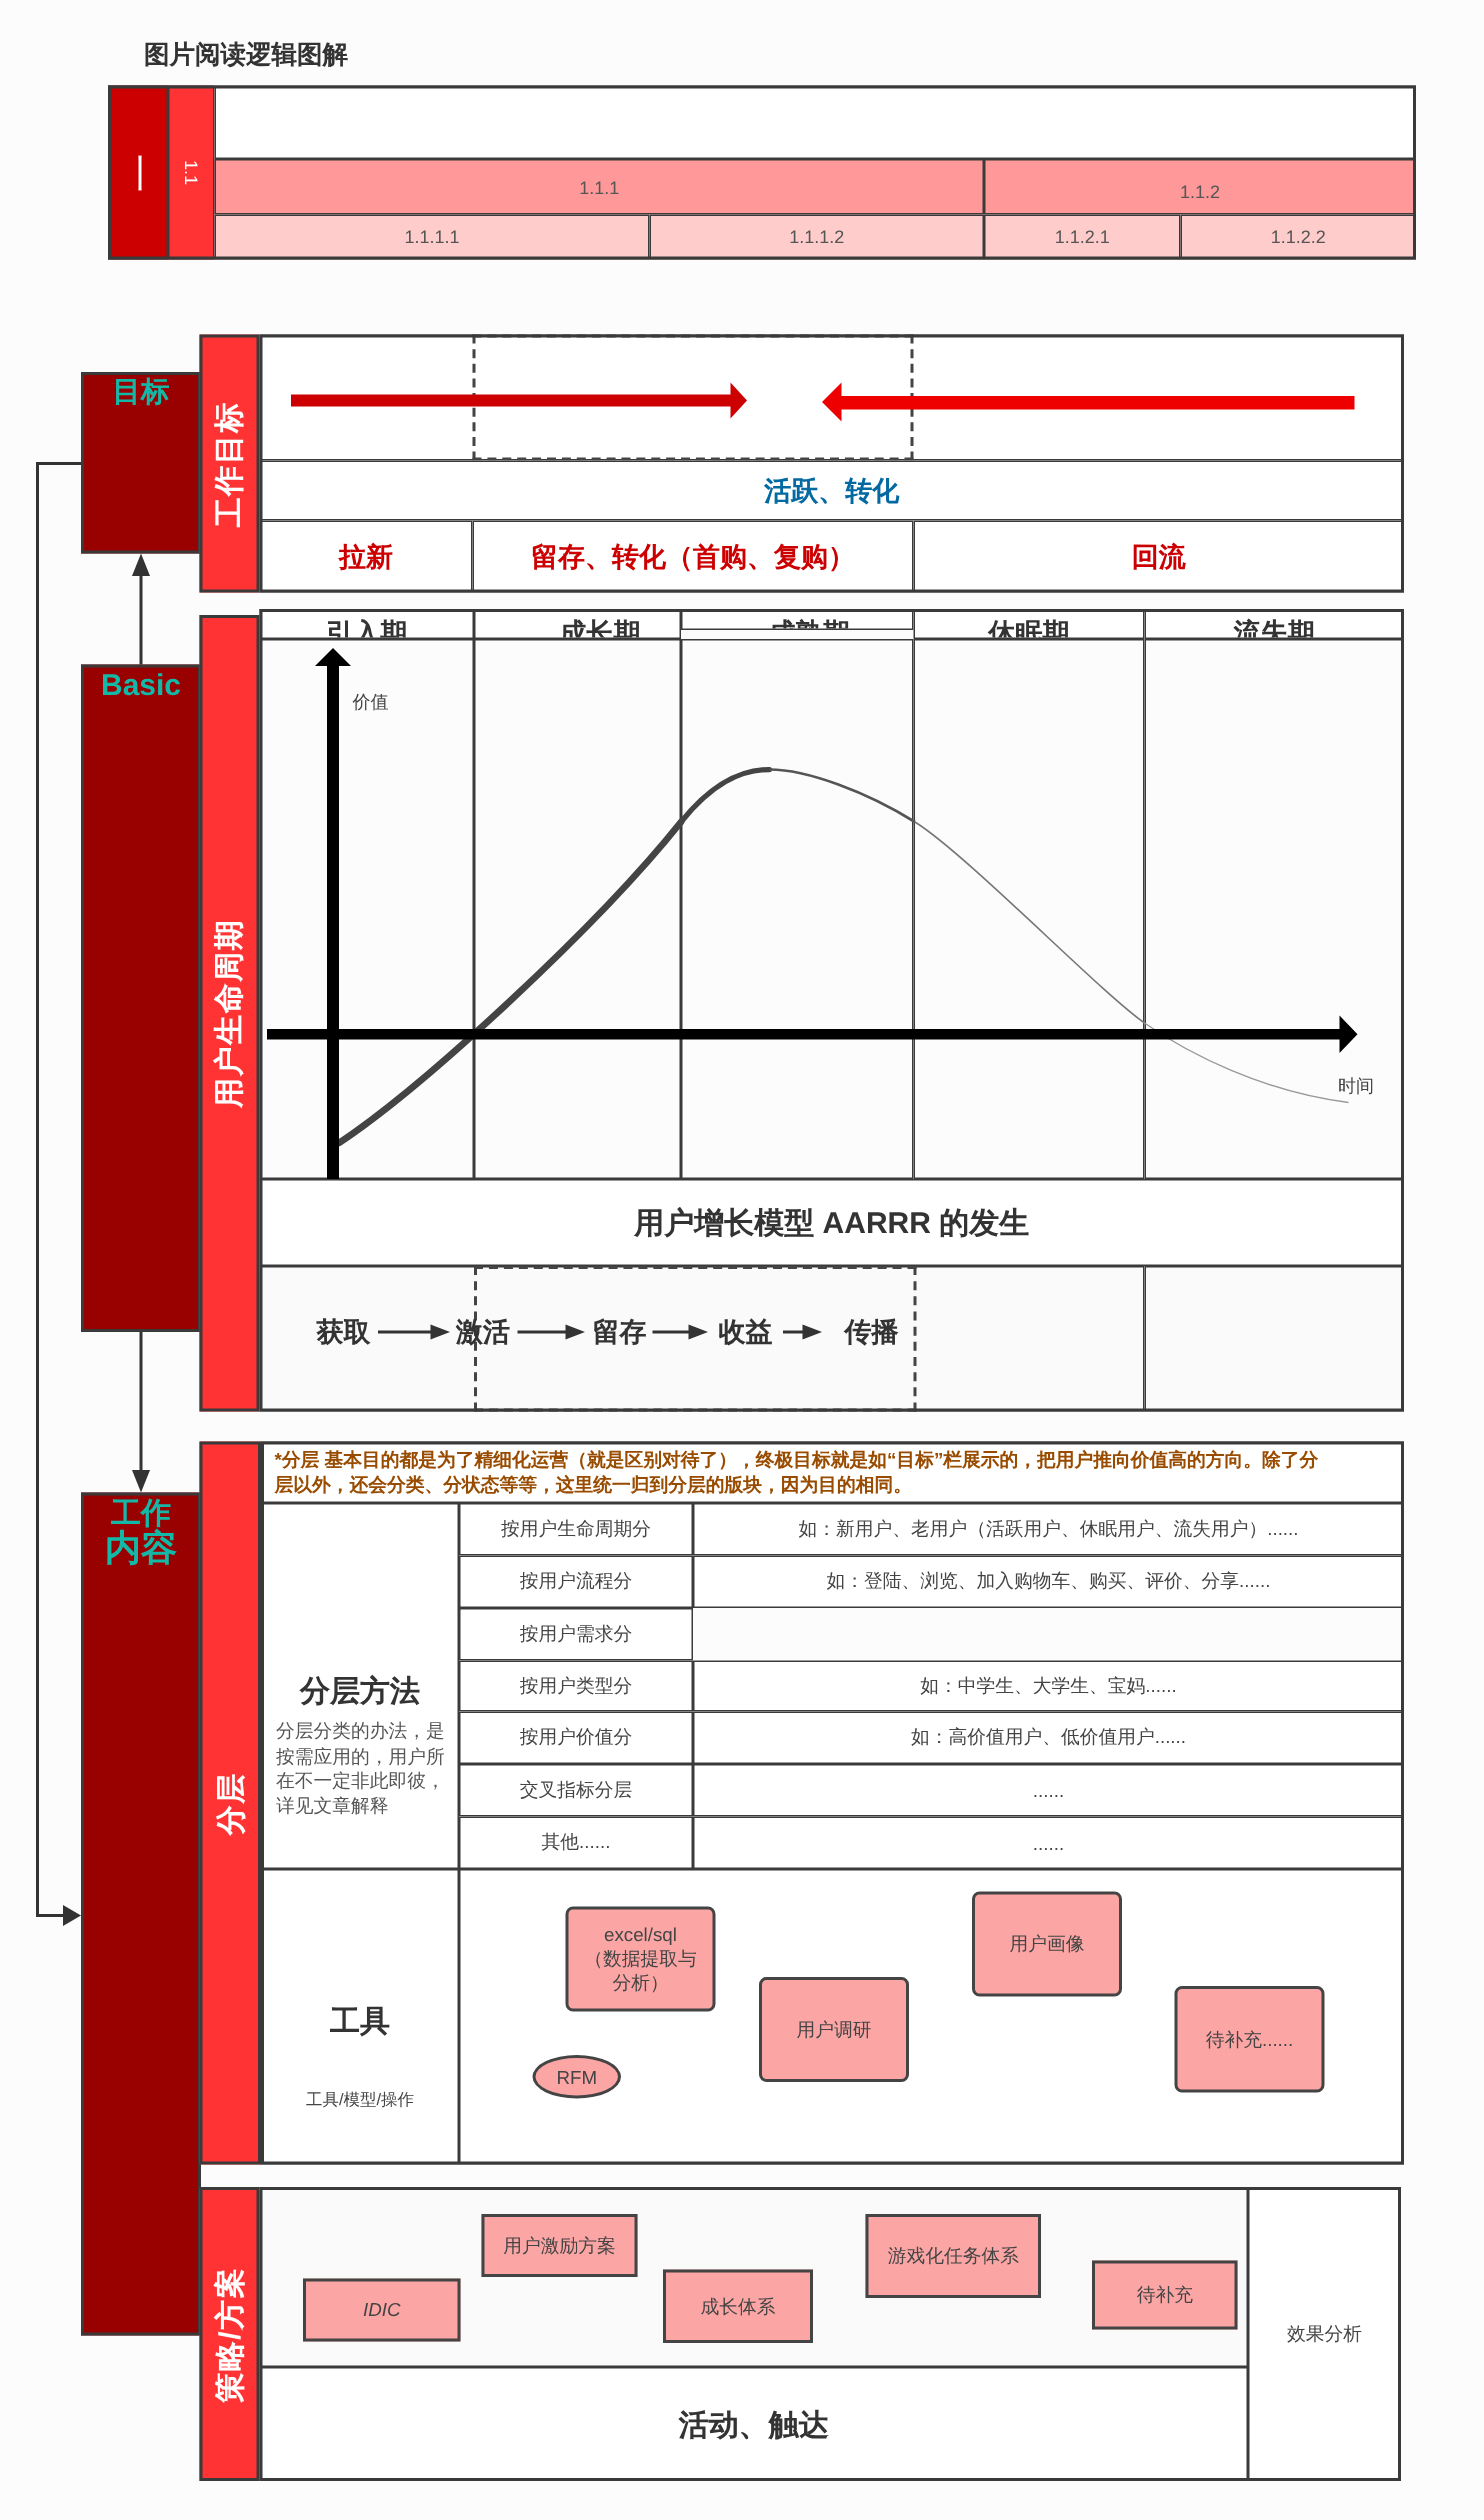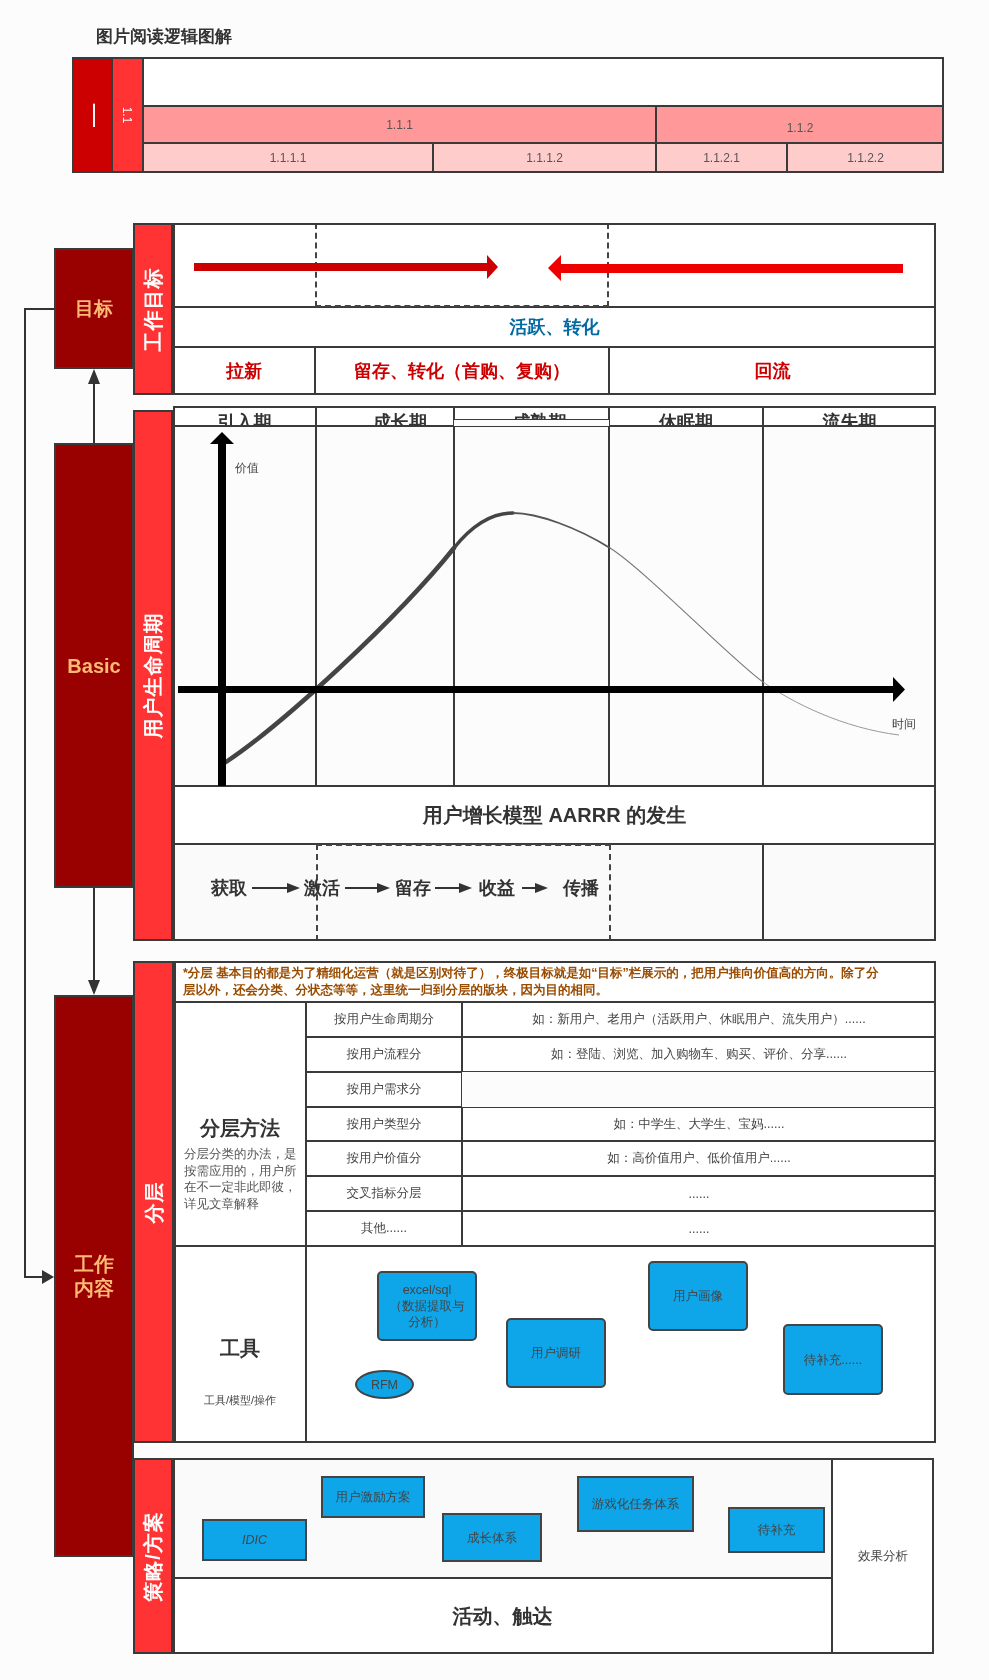--- a/index.html
+++ b/index.html
@@ -9,33 +9,33 @@
     font-family: "Liberation Sans", "DejaVu Sans", sans-serif;
   }
   .a { position: absolute; }
   .cell {
     position: absolute; border: 1px solid #3a3a3a; background: #fff;
     display: flex; align-items: center; justify-content: center; text-align: center;
     overflow: hidden;
   }
   .frame { position: absolute; left: 0; top: 0; right: 0; bottom: 0; border: 2px solid #3a3a3a; pointer-events: none; }
   .side-box {
-    position: absolute; background: #990000; border: 2px solid #3a3a3a; color: #fdba74;
+    position: absolute; background: #990000; border: 2px solid #3a3a3a; color: #14b8a6;
     font-weight: bold; font-size: 19px; line-height: 24px;
-    display: flex; flex-direction: column; align-items: center; justify-content: center; text-align: center;
+    display: flex; flex-direction: column; align-items: center; justify-content: flex-start; text-align: center;
   }
   .red-col {
     position: absolute; background: #ff3333; border: 2px solid #3a3a3a;
     display: flex; align-items: center; justify-content: center;
   }
   .vtext { display: inline-block; transform: rotate(-90deg); white-space: nowrap; color: #fff; font-weight: bold; font-size: 20px; letter-spacing: 1px; }
   .rot90 { display: inline-block; transform: rotate(90deg); white-space: nowrap; color: #fff; }
   .dashed { position: absolute; border: 2px dashed #444; pointer-events: none; }
   .box {
-    position: absolute; border: 2px solid #444; background: #0ea5e9; color: #444;
+    position: absolute; border: 2px solid #444; background: #fca5a5; color: #444;
     display: flex; flex-direction: column; align-items: center; justify-content: center;
     text-align: center; font-size: 12.5px; line-height: 16px;
   }
   .rbox { border-radius: 5px; }
   .lg-text { font-size: 12px; color: #555; }
   .goal-mid { color: #0369a1; font-weight: bold; font-size: 18px; }
   .goal-low { color: #cc0000; font-weight: bold; font-size: 18px; }
   .stage-head { align-items: flex-start; }
   .stage-head span { display: block; margin-top: 5px; font-size: 18px; line-height: 20px; font-weight: bold; color: #333; }
   .big-bold { font-size: 20px; font-weight: bold; color: #333; }
@@ -158,21 +158,21 @@
     <line x1="262" y1="12" x2="288" y2="12" stroke="#333" stroke-width="2"></line>
     <polygon points="286,7 299,12 286,17" fill="#333"></polygon>
     <line x1="349" y1="12" x2="364" y2="12" stroke="#333" stroke-width="2"></line>
     <polygon points="362,7 375,12 362,17" fill="#333"></polygon>
   </svg>
   <div class="frame"></div>
 </div>
 
 <div class="side-box" style="left:54px;top:995px;width:80px;height:562px;">
   <span style="font-size:20px;">工作</span>
-  <span style="font-size:20px;">内容</span>
+  <span style="font-size:24px;">内容</span>
 </div>
 
 <div class="red-col" style="left:133px;top:961px;width:41px;height:482px;">
   <span class="vtext">分层</span>
 </div>
 <div class="a" style="left:174px;top:961px;width:762px;height:482px;">
   <div class="cell note" style="left:0;top:0;width:762px;height:41px;">
     <div>*分层  基本目的都是为了精细化运营（就是区别对待了），终极目标就是如“目标”栏展示的，把用户推向价值高的方向。除了分</div>
     <div>层以外，还会分类、分状态等等，这里统一归到分层的版块，因为目的相同。</div>
   </div>

